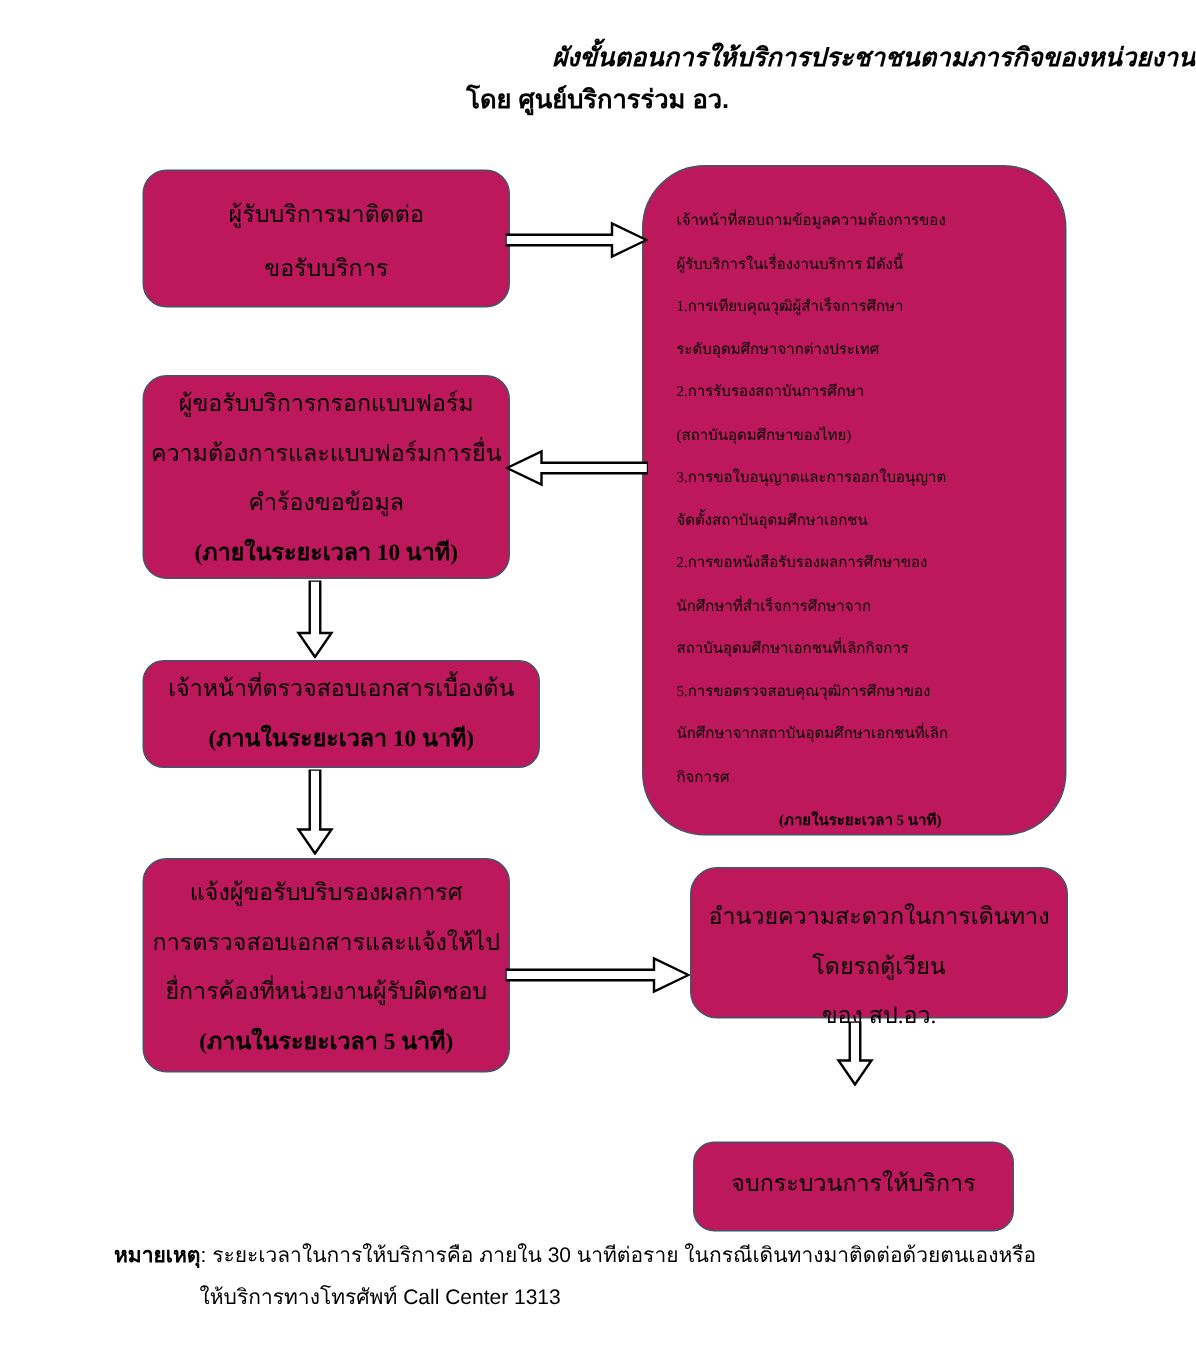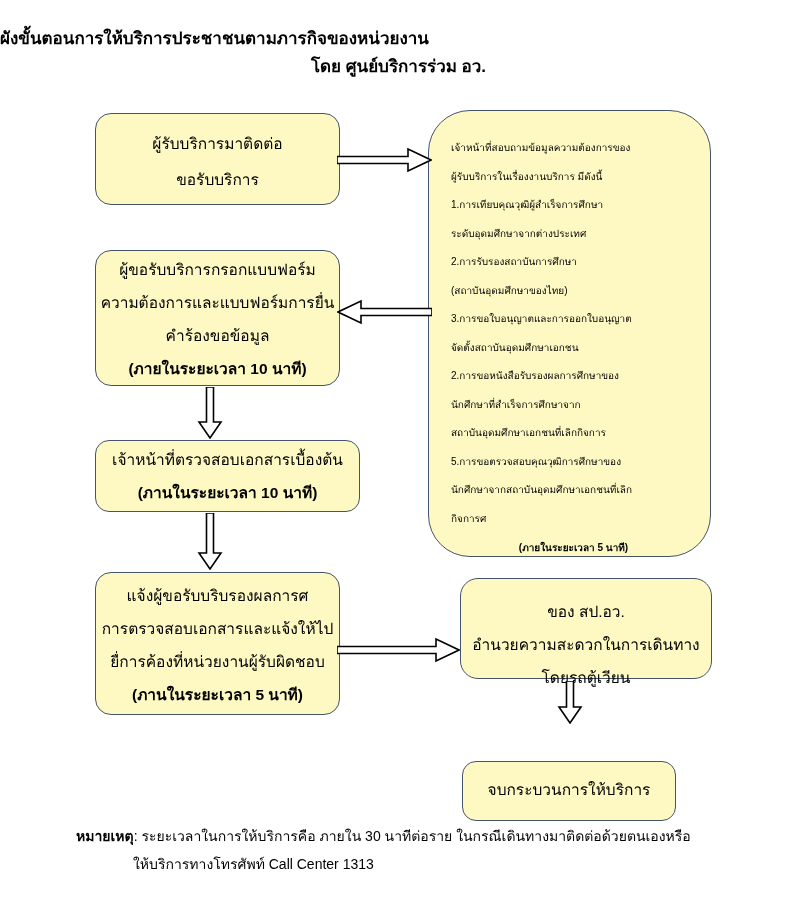--- a/index.html
+++ b/index.html
@@ -3,29 +3,29 @@
 <meta charset="utf-8">
 <style>
   html,body { margin:0; padding:0; background:#ffffff; }
   .canvas {
     position:relative; width:797px; height:906px; background:#ffffff;
     font-family:"Liberation Sans", sans-serif; color:#000;
     overflow:hidden;
   }
   .page-title {
     position:absolute; left:0; top:26px; width:797px;
-    text-align:left; font-weight:bold; font-size:17px; line-height:26px;
+    text-align:right; font-weight:bold; font-size:17px; line-height:26px;font-style:italic;
   }
   .page-subtitle {
     position:absolute; left:0; top:54px; width:797px;
     text-align:center; font-weight:bold; font-size:17px; line-height:26px;
   }
   .box {
-    position:absolute; background:#fef9c3;
-    border:1.6px solid #44546a; box-sizing:border-box;
+    position:absolute; background:#be185d;
+    border:1.6px solid #44546a; box-sizing:border-box;font-family:Liberation Serif, serif;
   }
   .centered { text-align:center; }
   .ln { font-size:15.5px; line-height:33px; white-space:nowrap; }
   .bold { font-weight:bold; }
 
   .box-contact   { left:95px;  top:113px; width:245px; height:92px;  border-radius:16px; padding-top:12px; }
   .box-contact .ln { line-height:36px; }
 
   .box-inquiry   { left:428px; top:110px; width:283px; height:447px; border-radius:42px; padding:23px 14px 0 22px; }
   .box-inquiry .ln { line-height:28.5px; font-size:10px; }
@@ -92,22 +92,22 @@
   </div>
 
   <div class="box box-notify centered">
     <div class="ln">แจ้งผู้ขอรับบริบรองผลการศ</div>
     <div class="ln">การตรวจสอบเอกสารและแจ้งให้ไป</div>
     <div class="ln">ยื่การค้องที่หน่วยงานผู้รับผิดชอบ</div>
     <div class="ln bold">(ภานในระยะเวลา 5 นาที)</div>
   </div>
 
   <div class="box box-transport centered">
+    <div class="ln">อำนวยความสะดวกในการเดินทางโดยรถตู้เวียน</div>
     <div class="ln">ของ สป.อว.</div>
-    <div class="ln">อำนวยความสะดวกในการเดินทางโดยรถตู้เวียน</div>
   </div>
 
   <div class="box box-end centered">
     <div class="ln">จบกระบวนการให้บริการ</div>
   </div>
 
   <div class="arrow" style="left:337px; top:147px;">
     <svg width="95" height="26" viewBox="0 0 95 26">
       <polygon points="0,9.5 71,9.5 71,2 94,13 71,24 71,16.5 0,16.5" fill="#ffffff" stroke="#000000" stroke-width="1.6"></polygon>
     </svg>

